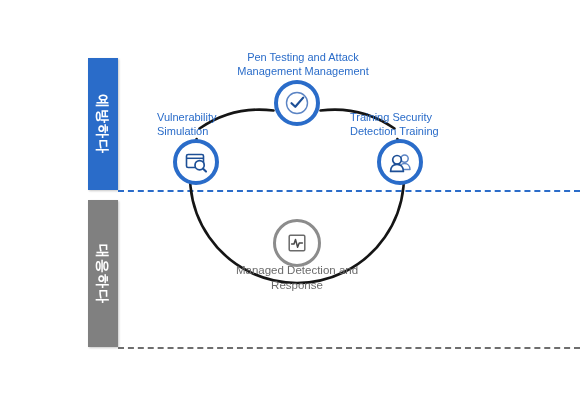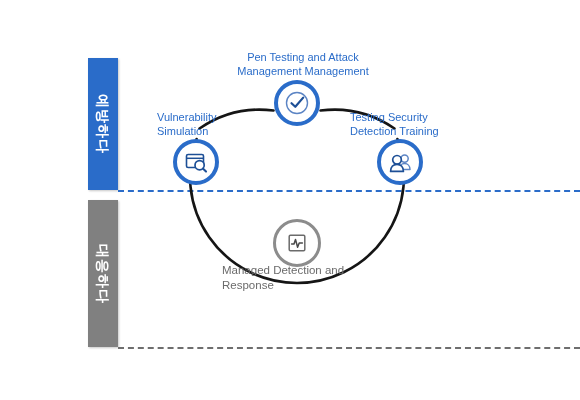--- a/index.html
+++ b/index.html
@@ -134,20 +134,21 @@
     left: 350px;
     top: 110px;
     width: 140px;
     text-align: left;
   }
   #label-mdr {
     position: absolute;
     left: 222px;
     top: 263px;
     width: 150px;
+    text-align: center;
     font-size: 11.5px;
     font-weight: 400;
     line-height: 1.3;
     color: #6b6b6b;
   }
   .label .ln { display: block; }
 </style>
 </head>
 <body>
 
@@ -212,21 +213,21 @@
     <span class="ln">Pen Testing and Attack</span>
     <span class="ln">Management Management</span>
   </div>
 
   <div class="label" id="label-vuln">
     <span class="ln">Vulnerability</span>
     <span class="ln">Simulation</span>
   </div>
 
   <div class="label" id="label-awareness">
-    <span class="ln">Testing Security</span>
+    <span class="ln">Training Security</span>
     <span class="ln">Detection Training</span>
   </div>
 
   <div id="label-mdr">
     <span class="ln">Managed Detection</span>
     <span class="ln">and Response</span>
   </div>
 
 </div>
 

